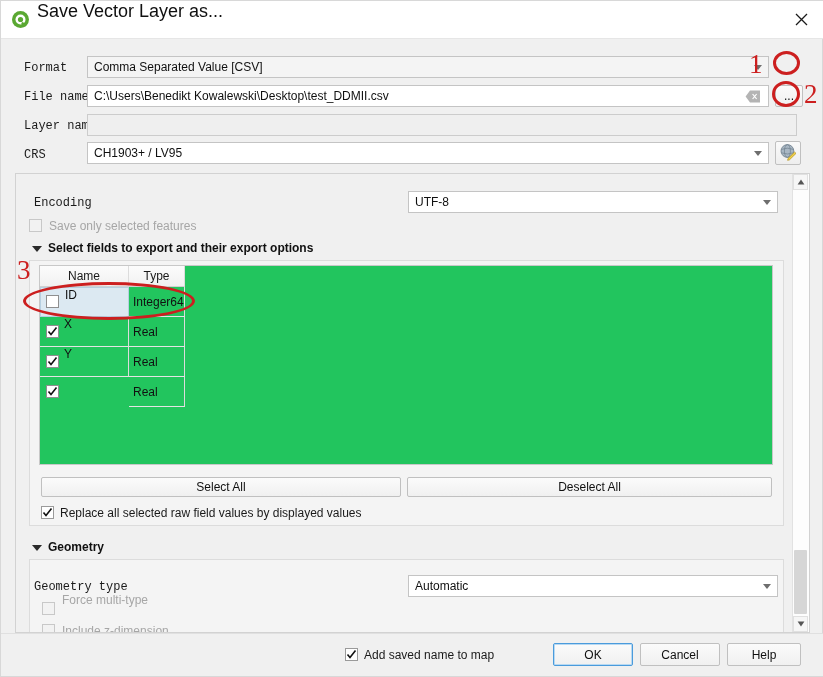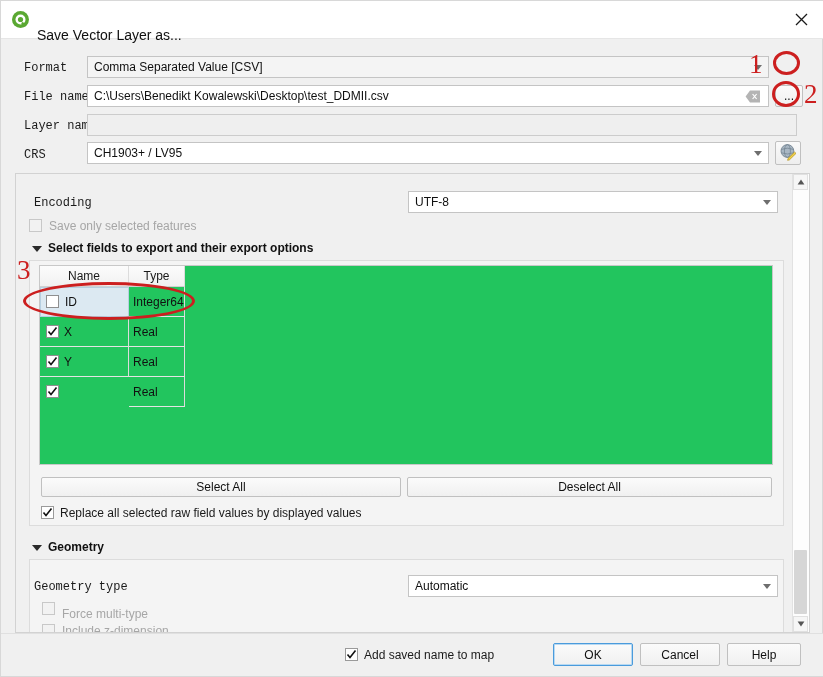--- a/index.html
+++ b/index.html
@@ -35,22 +35,22 @@
     background: #ffffff;
     border-bottom: 1px solid #e6e6e6;
   }
   .title-logo {
     position: absolute;
     left: 10px; top: 9px;
     width: 19px; height: 19px;
   }
   .title-text {
     position: absolute;
-    left: 36px; top: 26px;
-    font-size: 14px;
+    left: 36px; top: 0;
+    font-size: 18px;
     color: #101010;
     white-space: nowrap;
   }
   .title-close {
     position: absolute;
     right: 0; top: 0;
     width: 46px; height: 36px;
     display: flex;
     align-items: center;
     justify-content: center;
@@ -244,21 +244,20 @@
     width: 145px;
   }
   .cell-name {
     position: absolute;
     left: 0; top: 0;
     width: 89px; height: 30px;
     box-sizing: border-box;
     border-right: 1px solid #dcdcdc;
     border-bottom: 1px solid #e4e4e4;
     display: flex;
-    align-items: center;
     padding-left: 24px;
     font-size: 12px;
     color: #111111;
     white-space: nowrap;
     overflow: hidden;
   }
   .cell-name.selected {
     background: #dce9f2;
     border: 1px solid #b6cfe0;
     box-sizing: border-box;
@@ -413,21 +412,21 @@
 
     <div class="groupbox" style="left:13px; top:385px; width:755px; height:75px;"></div>
 
     <div class="lbl" style="left:18px; top:406px;">Geometry type</div>
     <div class="combo white" style="left:392px; top:401px; width:370px;">
       <span>Automatic</span>
       <span class="combo-arrow"></span>
     </div>
 
     <div class="cb disabled" style="left:26px; top:428px;"></div>
-    <div class="cb-label disabled" style="left:46px; top:433px;">Force multi-type</div>
+    <div class="cb-label disabled" style="left:46px; top:419px;">Force multi-type</div>
 
     <div class="cb disabled" style="left:26px; top:450px;"></div>
     <div class="cb-label disabled" style="left:46px; top:450px;">Include z-dimension</div>
 
     <div class="scrollbar">
       <div class="sb-btn sb-up">
         <svg width="8" height="6" viewBox="0 0 8 6">
             <path d="M4 0.6 L7.4 5.4 L0.6 5.4 Z" fill="#555555"></path>
           </svg>
       </div>

